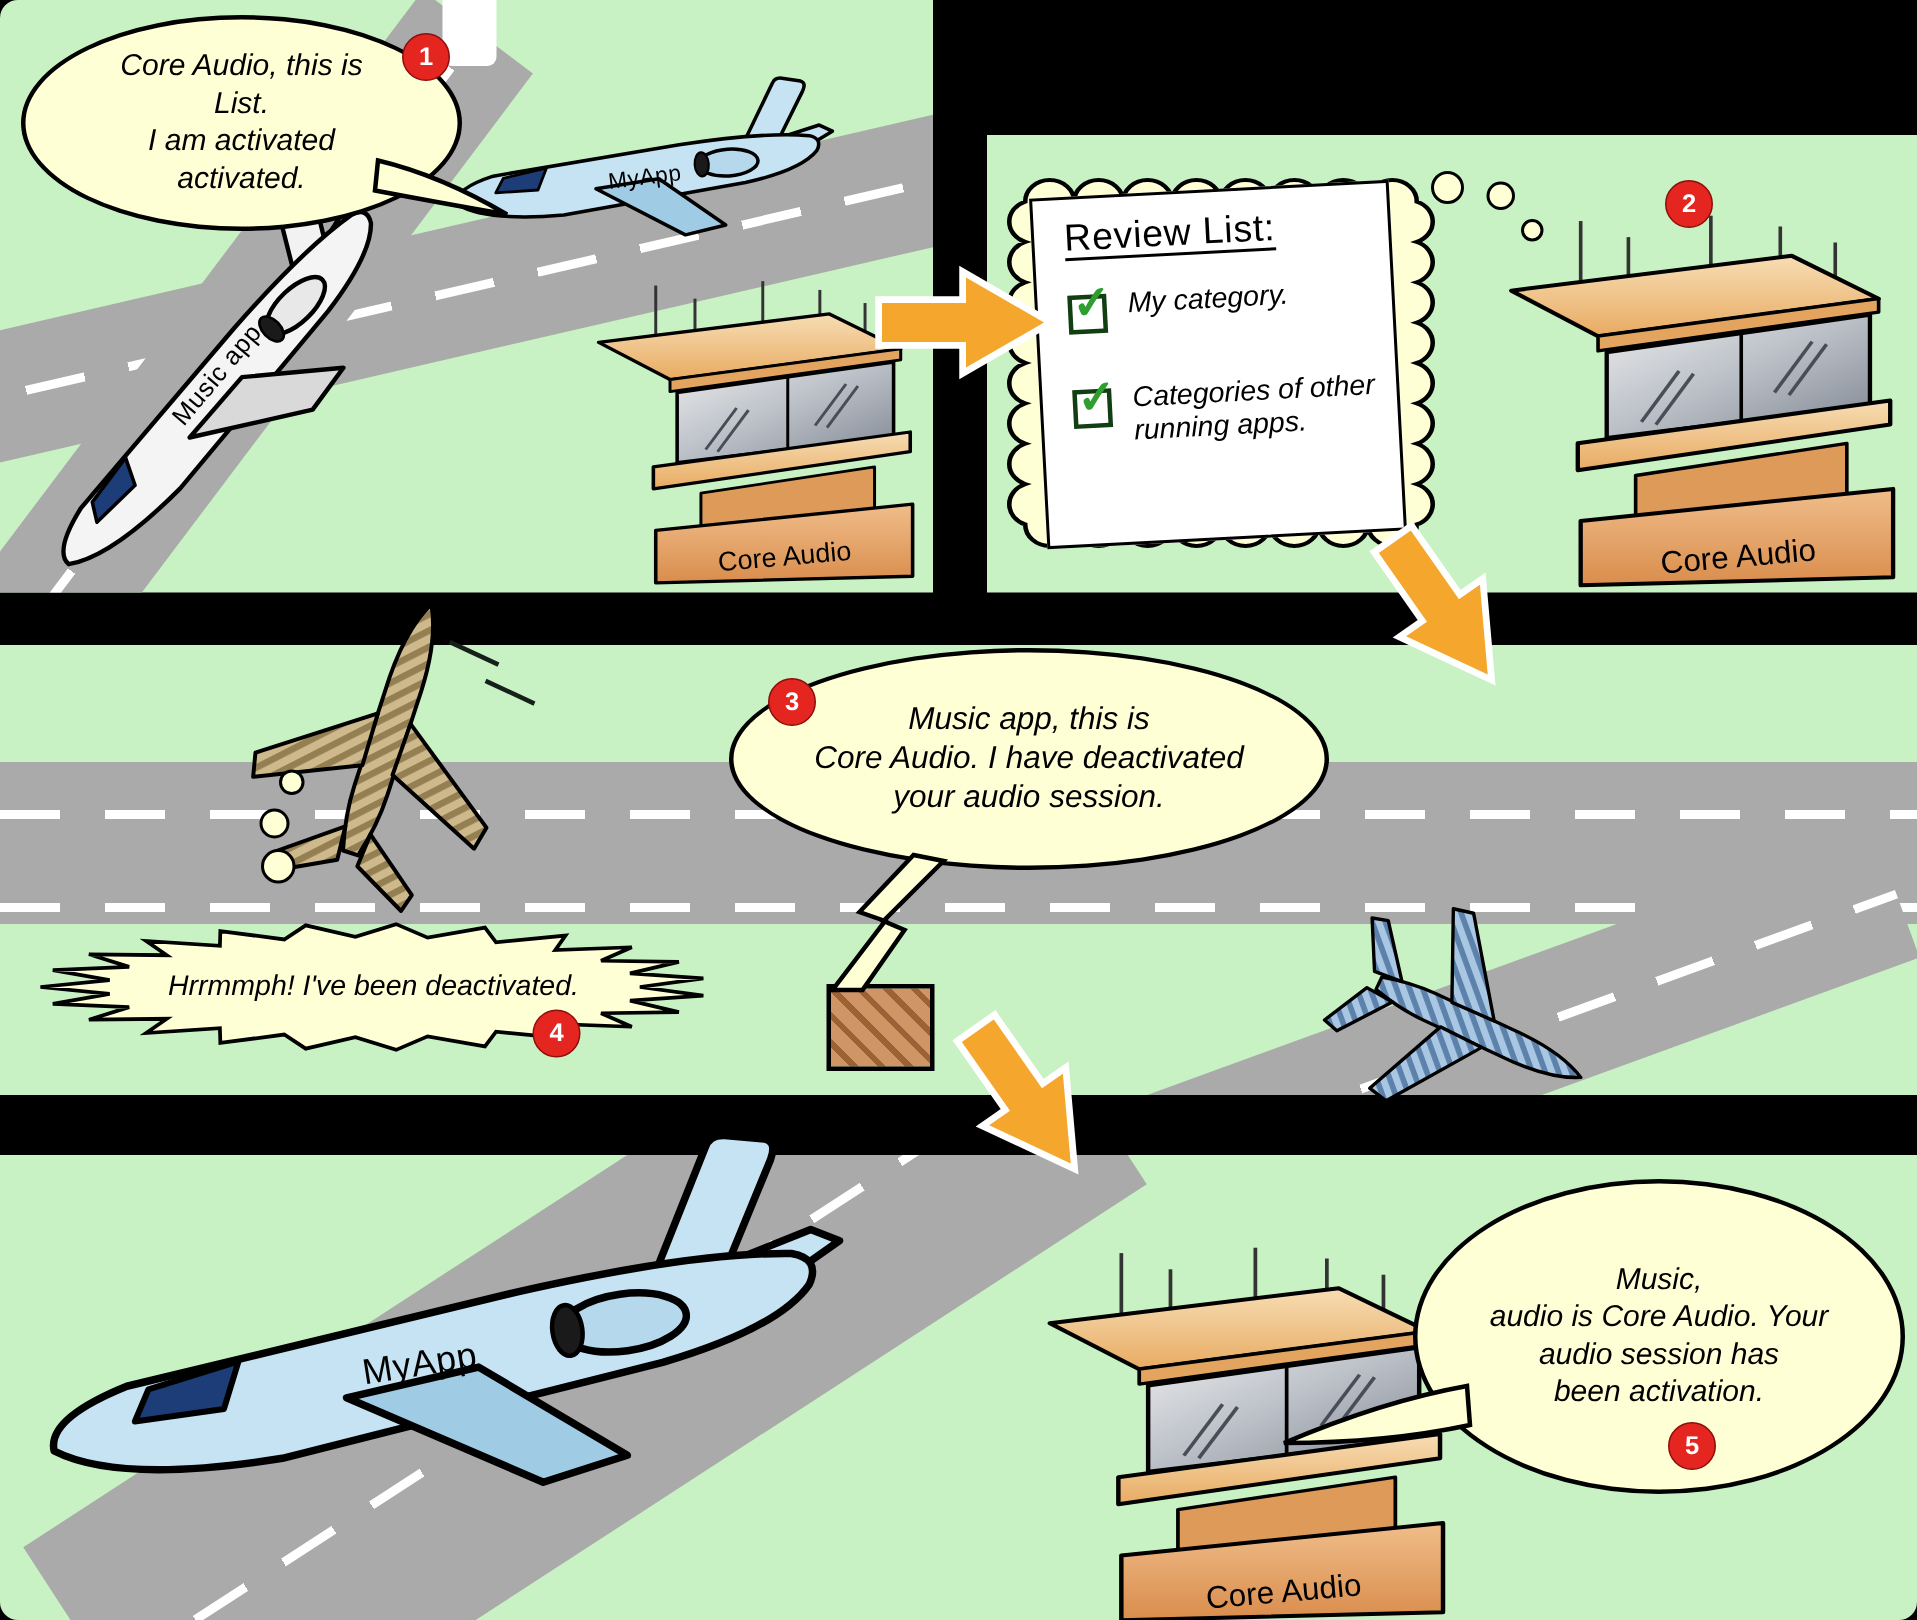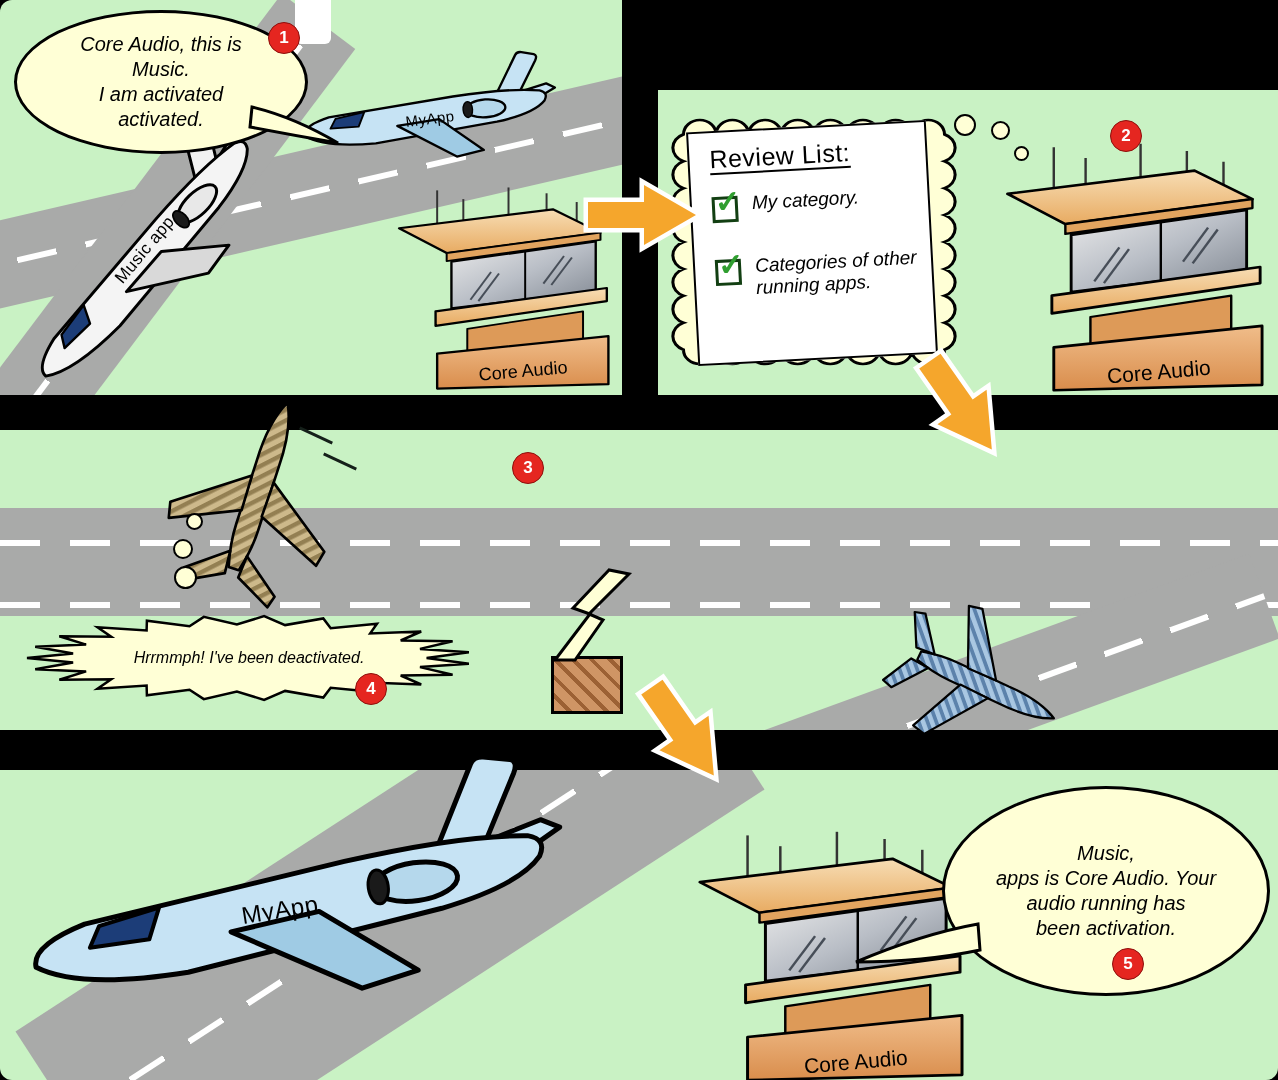--- a/index.html
+++ b/index.html
@@ -41,21 +41,21 @@
     font-size:19px;align-items:flex-start;}
   .checkbox{width:20px;height:20px;border:3px solid #123f12;background:#fff;
     position:relative;display:inline-block;flex:0 0 auto;margin-top:3px;}
   .checkmark{position:absolute;left:0px;top:-16px;font-size:31px;font-weight:bold;
     font-style:normal;color:var(--check-green,#2f9e2f);}
   .check-item{width:165px;line-height:1.18;}
   .burst{position:absolute;z-index:19;}
   .burst svg{position:absolute;inset:0;width:100%;height:100%;overflow:visible;}
   .burst polygon{fill:var(--bubble-cream,#ffffd6);stroke:#000;stroke-width:2.5;}
   .burst-text{position:absolute;inset:0;display:flex;align-items:center;
-    justify-content:center;font-style:italic;font-size:16px;}
+    justify-content:center;font-style:italic;font-size:19px;}
   .speedline{position:absolute;width:36px;height:3px;background:#15201a;z-index:11;}
   .notch{position:absolute;background:#fff;z-index:2;border-radius:0 0 6px 6px;}
 </style>
 </head>
 <body>
 
 <div id="stage">
 
   <svg width="0" height="0" style="position:absolute" aria-hidden="true">
     <defs>
@@ -148,21 +148,21 @@
           <polygon points="60,172 276,140 276,158 60,192" fill="url(#roofGrad)" stroke-width="3"></polygon>
           <polygon points="100,196 246,172 246,216 100,234" fill="#dd9a58" stroke-width="2.5"></polygon>
           <polygon points="62,230 278,206 278,272 62,278" fill="url(#baseGrad)" stroke-width="3"></polygon>
         </g>
       </svg>
       <div class="tower-label" style="font-size:18px;">Core Audio</div>
     </div>
 
     <div class="bubble" style="left:14px;top:10px;width:288px;height:138px;font-size:20px;">
       <div>Core Audio, this is</div>
-      <div>Music.</div>
+      <div>List.</div>
       <div>I am activated</div>
       <div>activated.</div>
     </div>
     <svg class="tail" style="left:248px;top:103px;width:95px;height:45px;" viewBox="0 0 95 45">
       <path d="M4,4 Q46,14 90,40 Q44,32 2,24 Z"></path>
     </svg>
     <div class="badge" style="left:268px;top:22px;">1</div>
   </section>
 
   <section class="panel" id="panel2" style="left:658px;top:90px;width:620px;height:305px;">
@@ -258,20 +258,25 @@
     <div class="tcircle" style="left:174px;top:136px;width:19px;height:19px;"></div>
 
     <div class="burst" style="left:20px;top:180px;width:458px;height:96px;">
       <svg viewBox="0 0 458 96" preserveAspectRatio="none">
           <polygon id="burst-poly" points="406.6,48.0 448.9,53.7 400.0,57.1 432.6,64.7 380.7,65.5 401.2,74.5 350.2,72.6 357.0,82.3 310.7,77.8 303.3,87.6 265.1,80.9 244.1,89.9 216.9,81.5 183.8,89.1 169.5,79.7 126.9,85.3 126.6,75.5 77.5,78.7 91.2,69.2 39.3,69.8 66.1,61.4 15.2,59.3 53.1,52.6 7.0,48.0 53.1,43.4 15.2,36.7 66.1,34.6 39.3,26.2 91.2,26.8 77.5,17.3 126.6,20.5 126.9,10.7 169.5,16.3 183.8,6.9 216.9,14.5 244.1,6.1 265.1,15.1 303.3,8.4 310.7,18.2 357.0,13.7 350.2,23.4 401.2,21.5 380.7,30.5 432.6,31.3 400.0,38.9 448.9,42.3"></polygon>
         </svg>
       <div class="burst-text">Hrrmmph! I've been deactivated.</div>
     </div>
     <div class="badge" style="left:355px;top:243px;">4</div>
 
+    <div class="bubble" style="left:486px;top:2px;width:394px;height:142px;font-size:21px;">
+      <div>Music app, this is</div>
+      <div>Core Audio. I have deactivated</div>
+      <div>your audio session.</div>
+    </div>
     <div class="badge" style="left:512px;top:22px;">3</div>
     <svg class="tail" style="left:545px;top:138px;width:110px;height:96px;" viewBox="0 0 110 96">
       <path d="M64,2 L28,40 L45,46 L10,92 L30,92 L58,52 L44,46 L84,6 Z"></path>
     </svg>
 
     <div style="position:absolute;left:551px;top:226px;width:72px;height:58px;z-index:12;
                 border:3px solid #000;box-sizing:border-box;
                 background:repeating-linear-gradient(45deg,#cf9565 0 9px,#9c6134 9px 13px);"></div>
 
     <div class="plane" style="left:900px;top:159px;width:150px;height:185px;transform:rotate(115deg);">
@@ -332,22 +337,22 @@
           <polygon points="60,172 276,140 276,158 60,192" fill="url(#roofGrad)" stroke-width="3"></polygon>
           <polygon points="100,196 246,172 246,216 100,234" fill="#dd9a58" stroke-width="2.5"></polygon>
           <polygon points="62,230 278,206 278,272 62,278" fill="url(#baseGrad)" stroke-width="3"></polygon>
         </g>
       </svg>
       <div class="tower-label" style="font-size:21px;">Core Audio</div>
     </div>
 
     <div class="bubble" style="left:942px;top:16px;width:322px;height:204px;font-size:20px;">
       <div>Music,</div>
-      <div>apps is Core Audio. Your</div>
-      <div>audio running has</div>
+      <div>audio is Core Audio. Your</div>
+      <div>audio session has</div>
       <div>been activation.</div>
     </div>
     <svg class="tail" style="left:852px;top:148px;width:130px;height:56px;" viewBox="0 0 130 56">
       <path d="M126,6 Q70,16 4,44 Q72,44 128,32 Z"></path>
     </svg>
     <div class="badge" style="left:1112px;top:178px;">5</div>
   </section>
 
   <svg class="arrow" style="left:588px;top:180px;width:112px;height:70px;" viewBox="0 0 112 70">
     <polygon points="0,22 56,22 56,5 108,35 56,65 56,48 0,48"></polygon>

